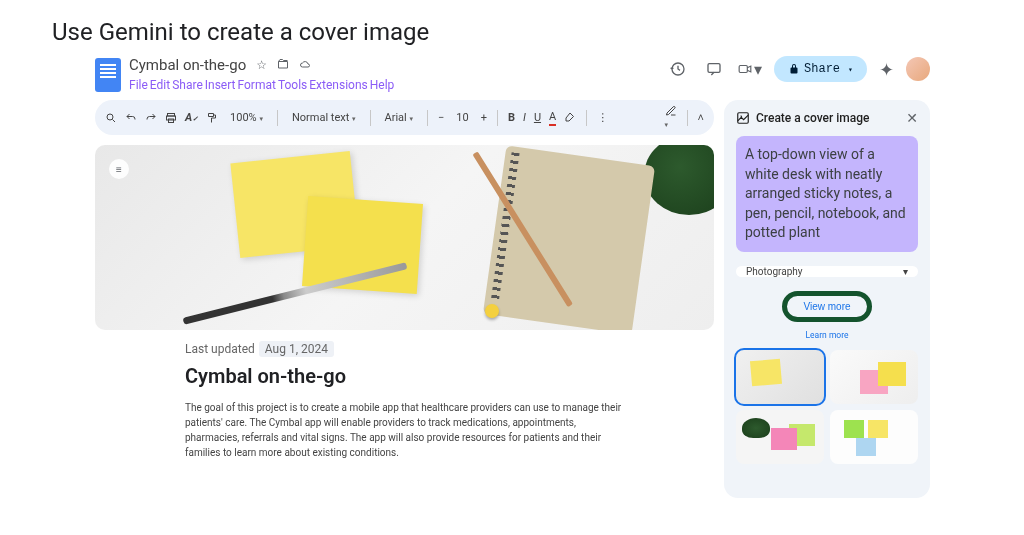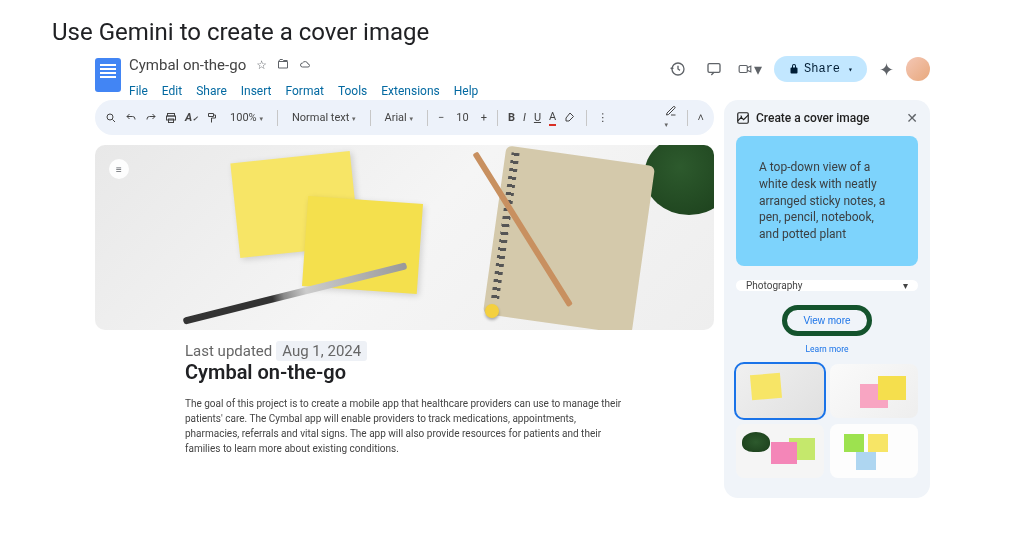--- a/index.html
+++ b/index.html
@@ -6,21 +6,21 @@
 body { font-family: 'Google Sans', Roboto, Arial, sans-serif; background: #fff; width: 1024px; height: 535px; overflow: hidden; }
 .page-title { font-size: 24px; font-weight: 400; color: #202124; padding: 18px 0 10px 52px; }
 .app-container { padding: 0 0 0 95px; width: 930px; }
 .header-bar { display: flex; align-items: flex-start; gap: 8px; height: 40px; }
 .docs-logo { width: 26px; height: 34px; background: #4285f4; border-radius: 3px; position: relative; margin-top: 2px; }
 .docs-logo::before { content: ''; position: absolute; top: 6px; left: 5px; right: 5px; height: 2px; background: #fff; box-shadow: 0 4px 0 #fff, 0 8px 0 #fff, 0 12px 0 #fff; }
 .title-area { flex: 1; }
 .doc-title-row { display: flex; align-items: center; gap: 10px; font-size: 14px; color: #444; }
 .doc-title { font-size: 15px; color: #444; }
 .title-icons { display: flex; gap: 10px; color: #5f6368; font-size: 12px; }
-.menu-row { display: flex; gap: 14px; font-size: 12px; color: #0369a1; margin-top: 10px; }
+.menu-row { display: flex; gap: 2px; font-size: 12px; color: #8b5cf6; margin-top: 4px; }
 .header-actions { display: flex; align-items: center; gap: 12px; }
 .icon-btn { width: 24px; height: 24px; display: flex; align-items: center; justify-content: center; color: #5f6368; cursor: pointer; }
 .share-btn { background: #c2e7ff; border-radius: 18px; padding: 6px 14px; display: flex; align-items: center; gap: 4px; font-size: 12px; color: #001d35; cursor: pointer; font-family: Liberation Mono, monospace; }
 .share-caret { margin-left: 4px; font-size: 8px; }
 .gemini-spark { font-size: 18px; color: #5f6368; }
 .avatar { width: 24px; height: 24px; border-radius: 50%; background: linear-gradient(135deg, #f4c7b5, #e8a87c); }
 .main-area { display: flex; gap: 10px; margin-top: 4px; }
 .doc-column { flex: 1; }
 .toolbar { background: #edf2fa; border-radius: 20px; padding: 5px 10px; display: flex; align-items: center; gap: 8px; font-size: 11px; color: #444; margin-bottom: 10px; }
 .toolbar .sep { width: 1px; height: 16px; background: #c7c7c7; margin: 0 2px; }
@@ -31,29 +31,29 @@
 .cover-image .menu-circle { position: absolute; left: 14px; top: 14px; width: 20px; height: 20px; border-radius: 50%; background: rgba(255,255,255,0.9); display: flex; align-items: center; justify-content: center; font-size: 10px; color: #5f6368; }
 .sticky1 { position: absolute; left: 140px; top: 12px; width: 120px; height: 95px; background: #f7e566; transform: rotate(-6deg); box-shadow: 2px 2px 6px rgba(0,0,0,0.15); }
 .sticky2 { position: absolute; left: 210px; top: 55px; width: 115px; height: 90px; background: #f4e04d; transform: rotate(4deg); box-shadow: 2px 2px 6px rgba(0,0,0,0.15); }
 .pen { position: absolute; left: 85px; top: 145px; width: 230px; height: 7px; background: linear-gradient(90deg, #333 0%, #333 40%, #888 45%, #ccc 55%, #999 100%); border-radius: 3px; transform: rotate(-14deg); }
 .pencil { position: absolute; left: 380px; top: 5px; width: 180px; height: 6px; background: #c89060; border-radius: 2px; transform: rotate(58deg); transform-origin: left; }
 .notebook { position: absolute; right: 70px; top: 10px; width: 150px; height: 170px; background: #d4c9ab; border-radius: 6px; transform: rotate(8deg); }
 .notebook::before { content: ''; position: absolute; left: 6px; top: 6px; width: 8px; height: 150px; background: repeating-linear-gradient(#555 0 3px, transparent 3px 8px); }
 .plant { position: absolute; right: -20px; top: -10px; width: 90px; height: 80px; background: radial-gradient(circle at 40% 40%, #2d5a2d, #1a3d1a); border-radius: 50%; }
 .thumbtack { position: absolute; left: 390px; bottom: 12px; width: 14px; height: 14px; background: #f4d03f; border-radius: 50%; box-shadow: 0 2px 3px rgba(0,0,0,0.3); }
 .doc-content { padding: 12px 90px 0 90px; font-size: 11px; color: #444; }
-.last-updated { font-size: 15px; color: #666; }
+.last-updated { font-size: 12px; color: #666; margin-bottom: 8px; }
 .date-chip { background: #eef1f6; padding: 1px 6px; border-radius: 3px; margin-left: 4px; }
 .doc-h1 { font-size: 20px; font-weight: 600; color: #202124; margin-bottom: 12px; }
 .doc-h2 { font-size: 13px; font-weight: 700; color: #202124; margin-bottom: 6px; }
 .doc-body { font-size: 10px; line-height: 1.5; color: #444; }
 .side-panel { width: 206px; background: #f0f4f9; border-radius: 14px; padding: 10px 12px; height: 398px; }
 .panel-header { display: flex; align-items: center; gap: 6px; font-size: 12px; color: #1f1f1f; font-weight: 500; margin-bottom: 10px; }
 .panel-header .close { margin-left: auto; cursor: pointer; color: #5f6368; font-size: 14px; }
-.prompt-box { background: #7dd3fc; border-radius: 8px; padding: 23px; font-size: 12px; color: #3c4043; line-height: 1.4; min-height: 62px; }
+.prompt-box { background: #c4b5fd; border-radius: 8px; padding: 9px; font-size: 14px; color: #3c4043; line-height: 1.4; min-height: 62px; }
 .style-select { background: #fff; border-radius: 6px; padding: 0 10px; font-size: 10px; color: #444; margin-top: 14px; display: flex; justify-content: space-between; align-items: center; cursor: pointer; }
 .view-more { border: 5px solid #14532d; border-radius: 16px; padding: 5px 16px; font-size: 10px; color: #1a73e8; margin: 14px auto 8px; display: block; width: fit-content; cursor: pointer; background: transparent; }
 .disclaimer { font-size: 8px; color: #5f6368; text-align: center; line-height: 1.3; }
 .learn-more { color: #1a73e8; font-size: 8.5px; text-align: center; display: block; margin-top: 4px; cursor: pointer; }
 .thumbs { display: grid; grid-template-columns: 1fr 1fr; gap: 6px; margin-top: 10px; }
 .thumb { height: 54px; border-radius: 8px; cursor: pointer; position: relative; overflow: hidden; }
 .thumb.selected { outline: 2px solid #1a73e8; }
 .t1 { background: linear-gradient(135deg, #f0f0f0, #e0e0e0); }
 .t1::after { content: ''; position: absolute; left: 15px; top: 10px; width: 30px; height: 25px; background: #f7e566; transform: rotate(-5deg); }
 .t2 { background: linear-gradient(135deg, #fafafa, #eee); }

